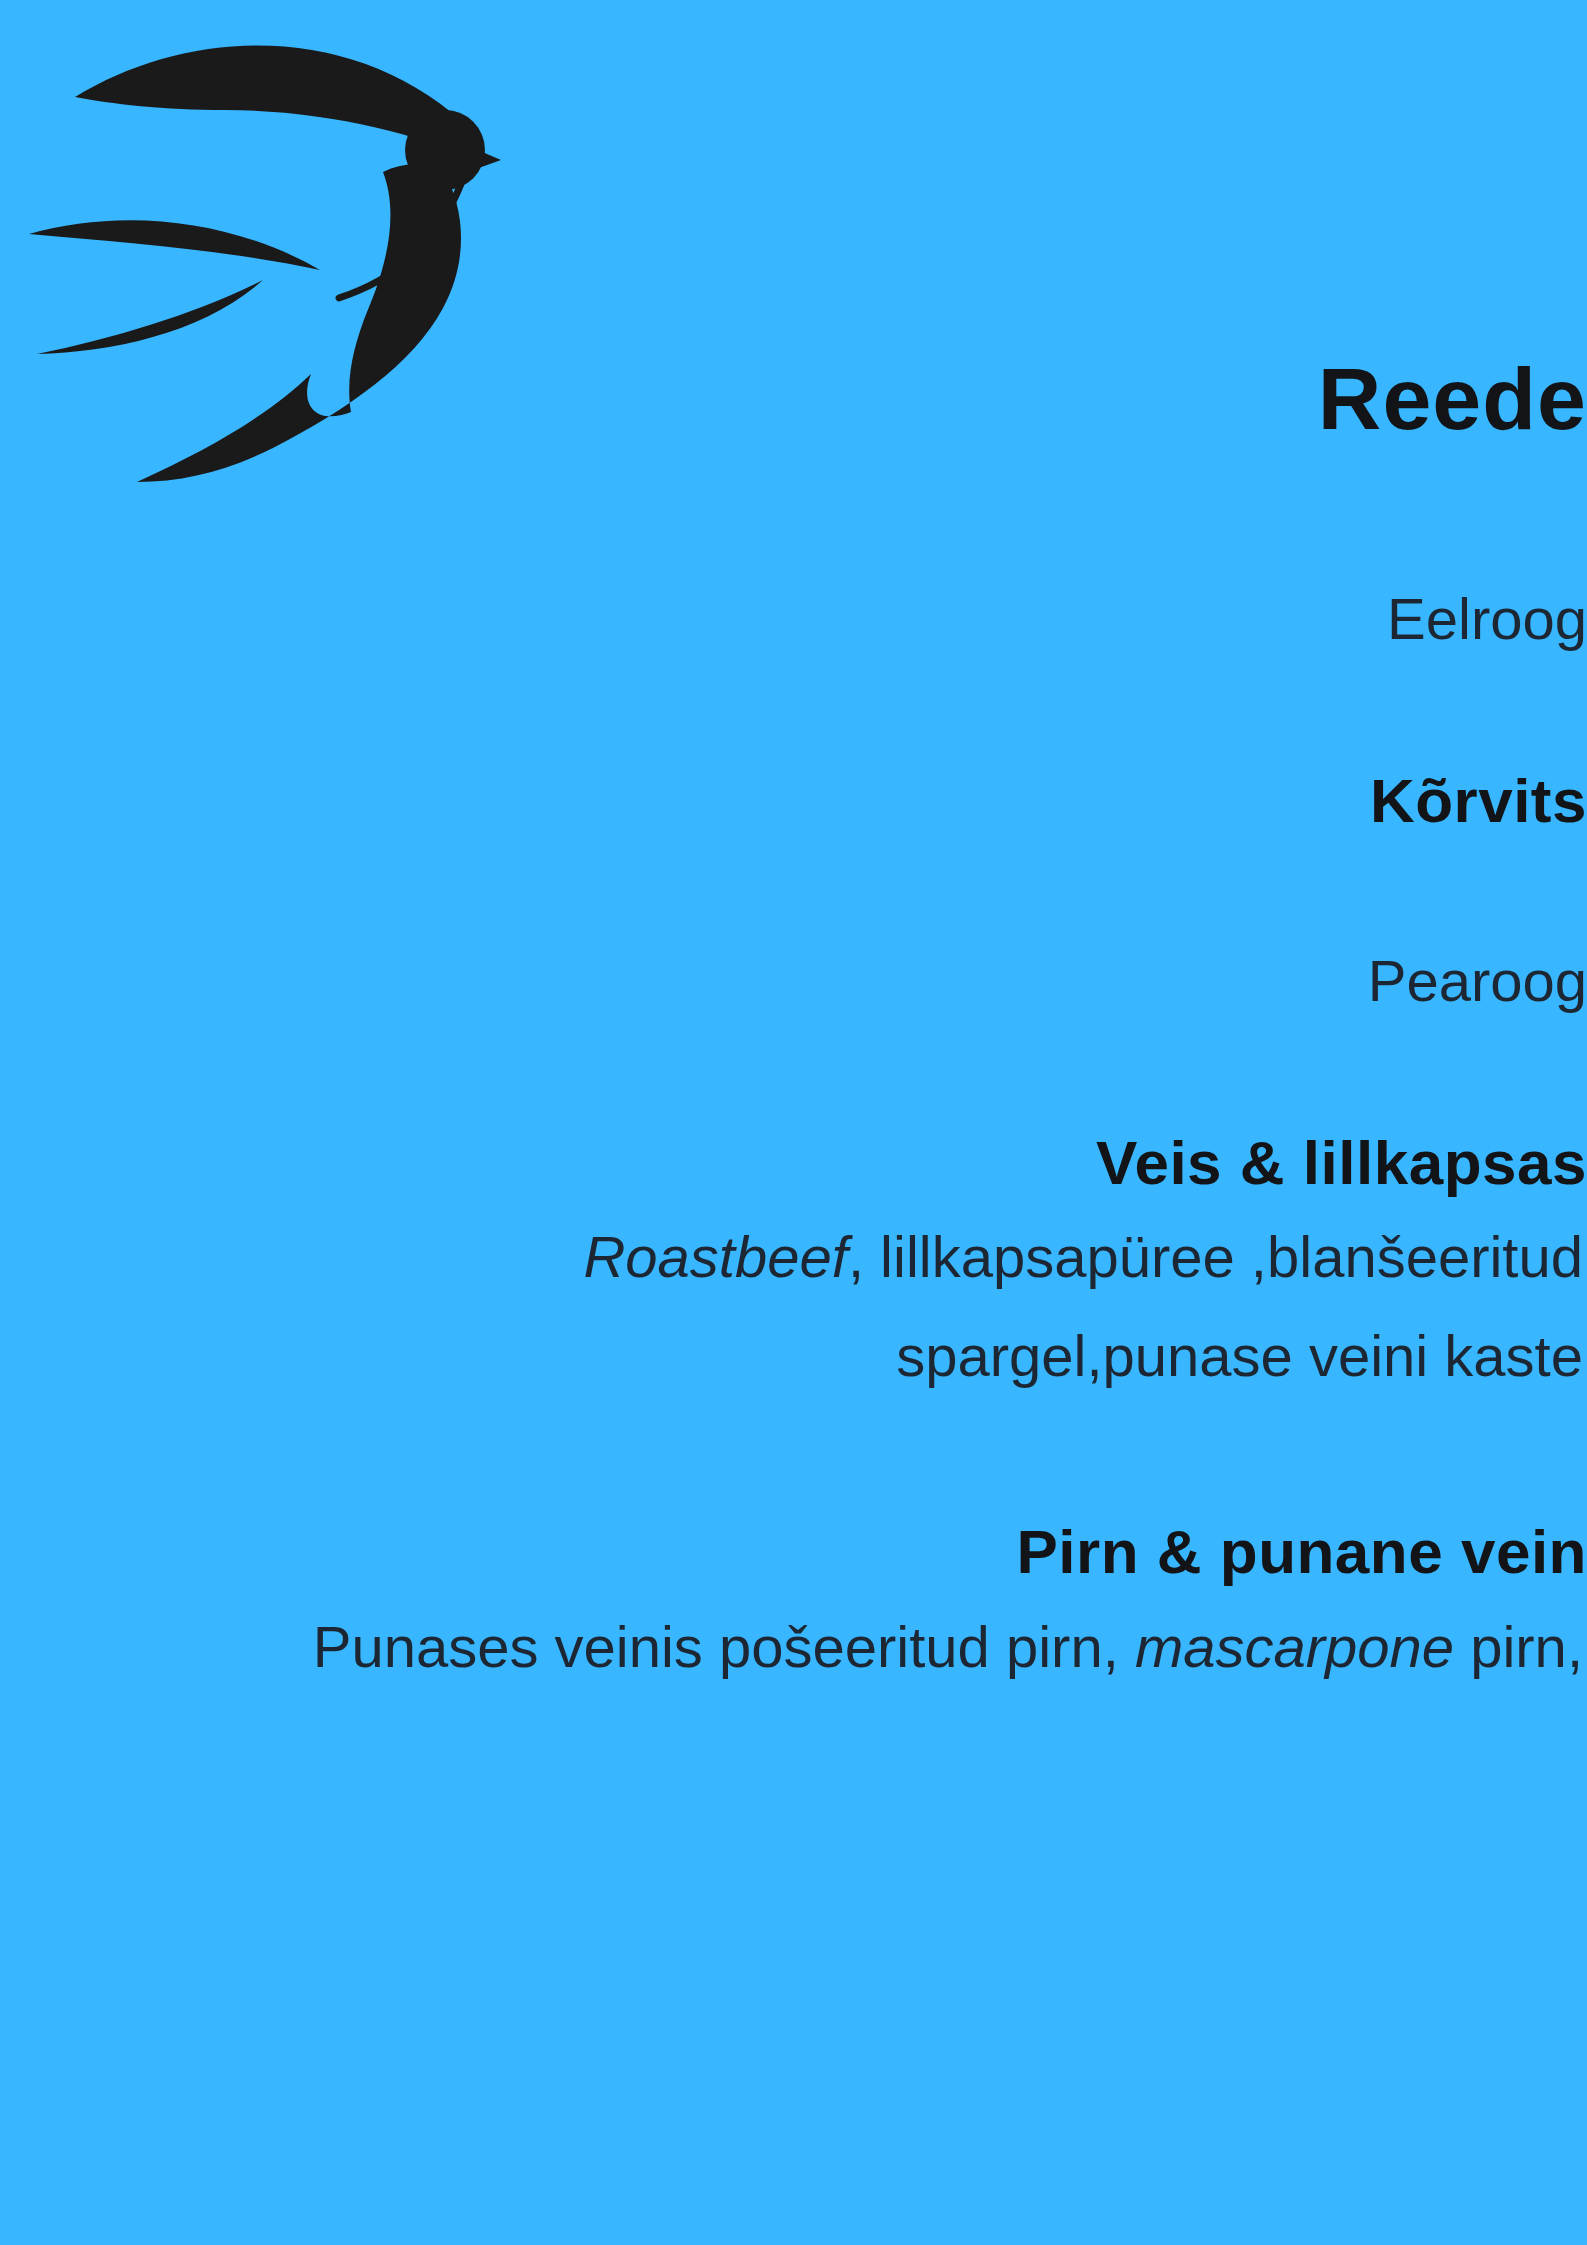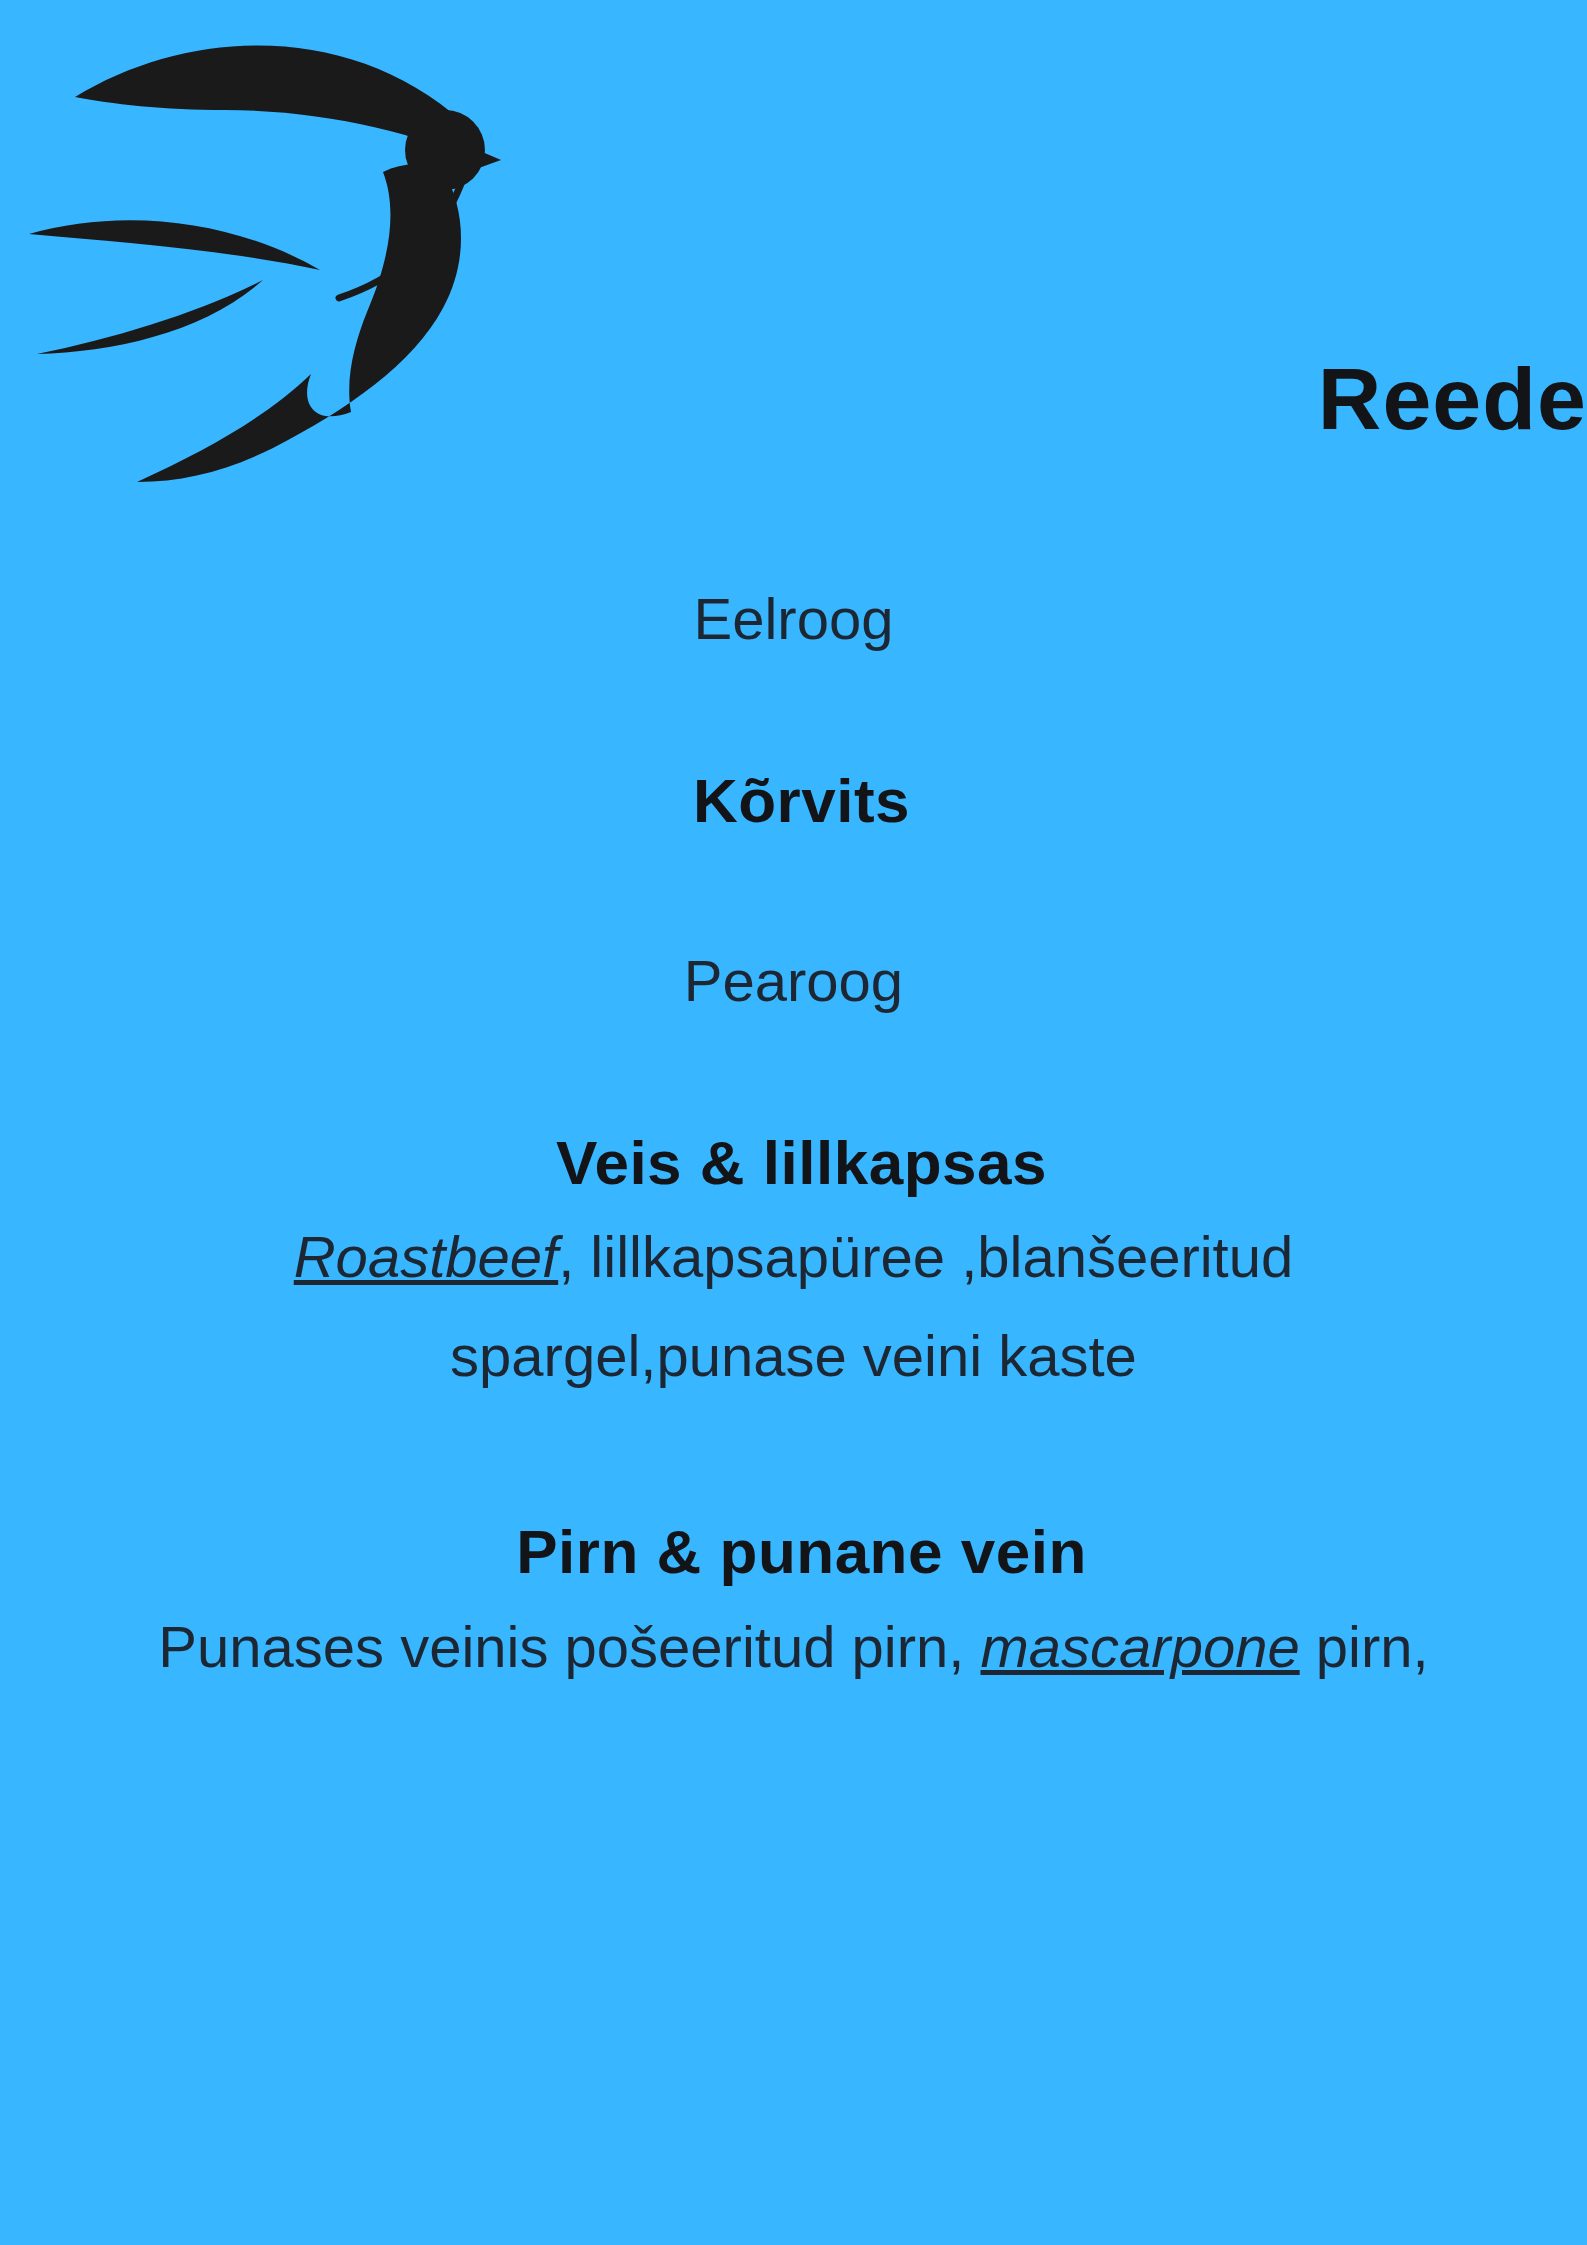--- a/index.html
+++ b/index.html
@@ -24,21 +24,21 @@
     width: 100%;
     top: 348px;
     margin: 0;
     text-align: right;
     font-size: 88px;
     font-weight: 700;
     letter-spacing: 1px;
     color: #131418;
   }
   .menu {
-    text-align: center;
+    text-align: right;
     color: #1d2734;
   }
   .menu-section { margin: 0; }
   .course {
     font-size: 58px;
     font-weight: 400;
     line-height: 1.2;
     margin: 108px 0 0;
   }
   .menu-section:first-child .course { margin-top: 44px; }
@@ -51,21 +51,21 @@
     margin: 110px 0 0;
     padding-left: 16px;
   }
   .desc {
     font-size: 58px;
     font-weight: 400;
     line-height: 1.7;
     margin: 8px 0 0;
     padding: 0 4px;
   }
-  .desc em { font-style: italic; text-decoration: underline; }
+  .desc em { font-style: italic; }
 </style>
 </head>
 <body>
 
 <header class="header">
   <svg class="logo" viewBox="0 0 690 520" xmlns="http://www.w3.org/2000/svg" aria-hidden="true">
     <g fill="#1a1a1a" stroke="none">
 
       <path d="M 60,85 C 175,15 335,10 448,110 C 460,122 468,136 464,152
                C 400,118 300,98 210,98 C 150,98 95,92 60,85 Z"></path>

